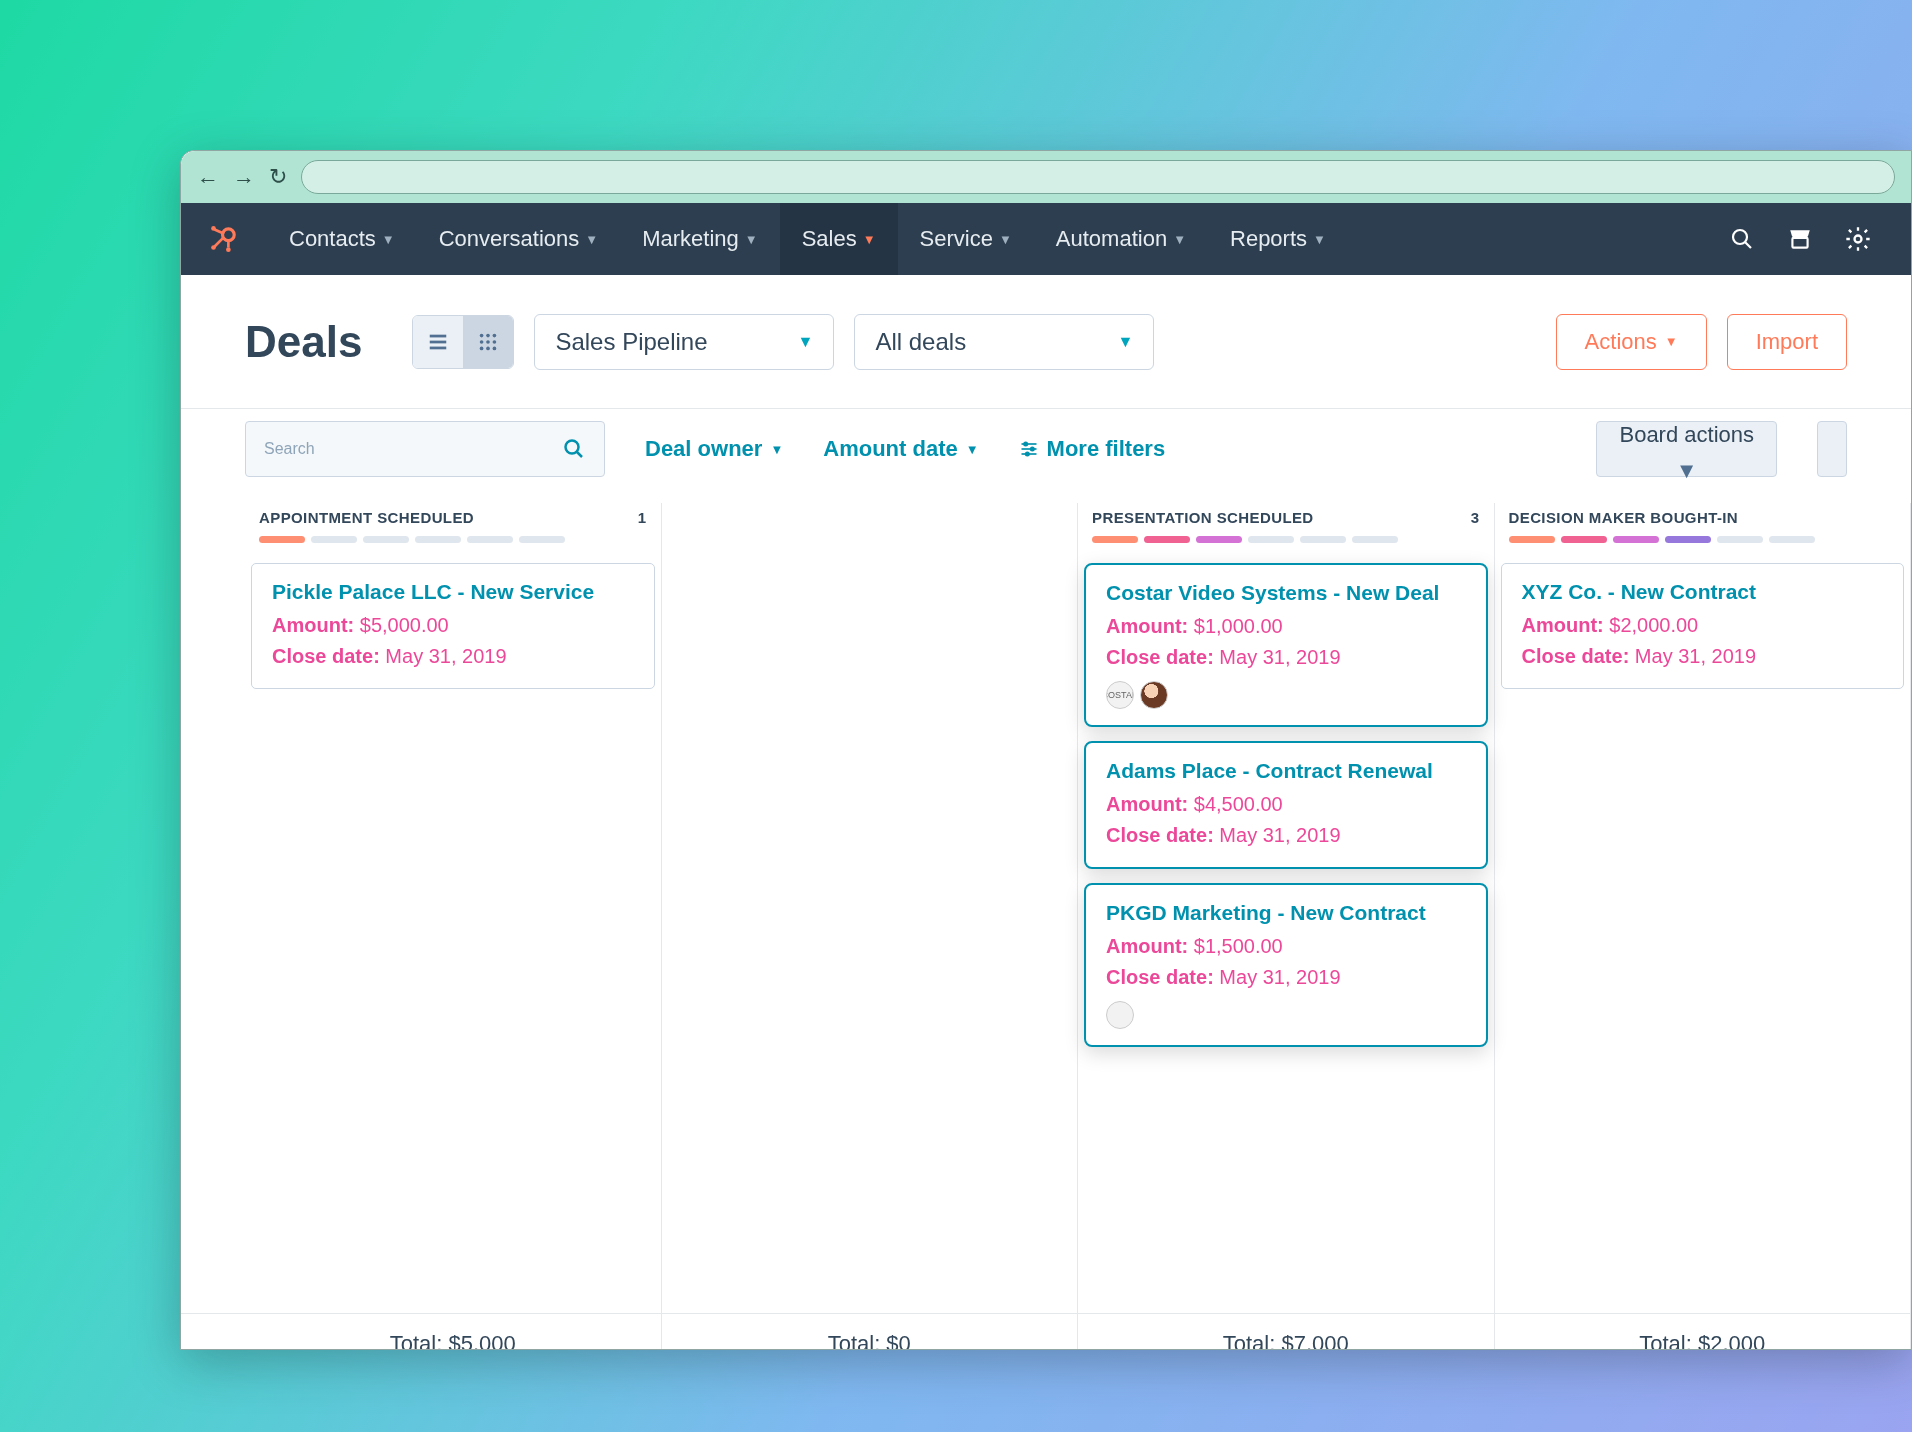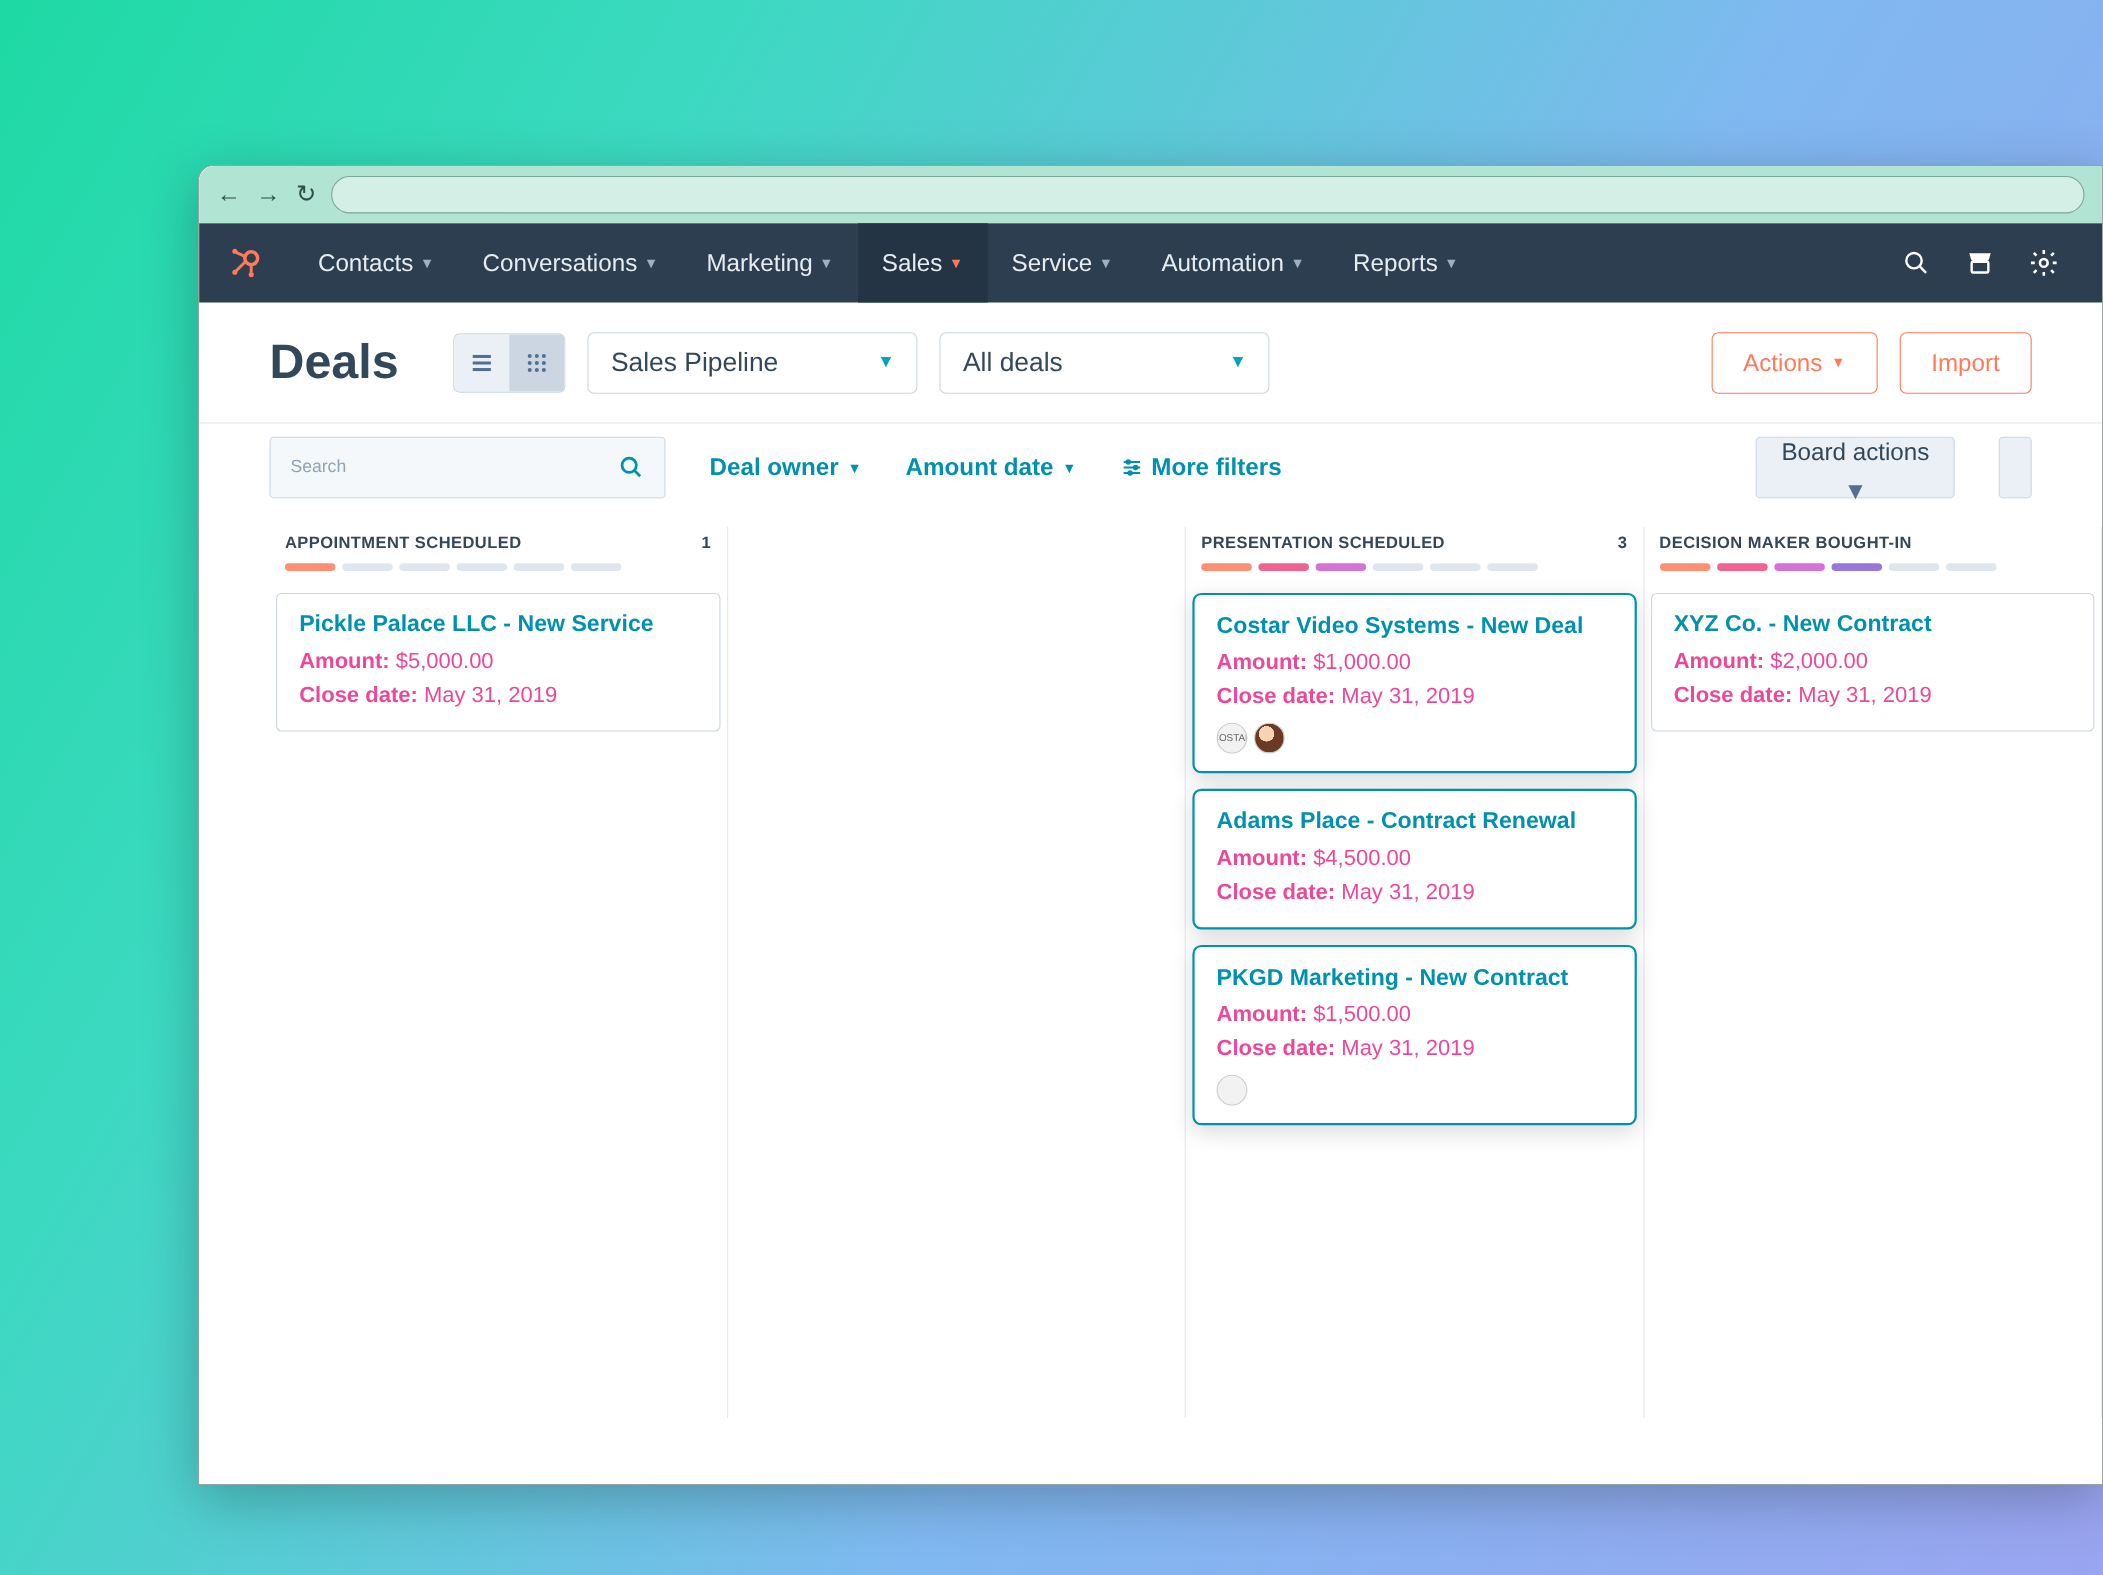--- a/index.html
+++ b/index.html
@@ -67,21 +67,21 @@
     cursor: pointer;
     gap: 6px;
   }
   .topnav-item.active { background: #253444; }
   .topnav-item .caret { font-size: 13px; color: #9fb1c0; }
   .topnav-item.active .caret { color: #ff7a59; }
   .topnav-spacer { flex: 1; }
   .topicon { width: 30px; height: 30px; margin: 0 14px; cursor: pointer; color: #fff; display:flex; align-items:center; justify-content:center; }
   
   .toolbar {
-    height: 110px;
+    height: 134px;
     display: flex;
     align-items: center;
     padding: 0 64px 0 64px;
     gap: 20px;
     border-bottom: 1px solid #e4e8eb;
   }
   .page-title { font-size: 44px; font-weight: 600; color: #33475b; margin-right: 30px;}
   .view-toggle {
     display: flex;
     border: 1px solid #cbd6e2;
@@ -482,14 +482,20 @@
         <div class="col-body">
           <div class="card">
             <div class="card-title">XYZ Co. - New Contract</div>
             <div class="card-line"><b>Amount:</b> $2,000.00</div>
             <div class="card-line"><b>Close date:</b> May 31, 2019</div>
           </div>
         </div>
       </div>
     </div>
 
+  <div class="totals" id="totals">
+      <div class="total-cell">Total: $5,000</div>
+      <div class="total-cell">Total: $0</div>
+      <div class="total-cell">Total: $7,000</div>
+      <div class="total-cell">Total: $2,000</div>
+    </div>
 
 </div>
 
 </body></html>

